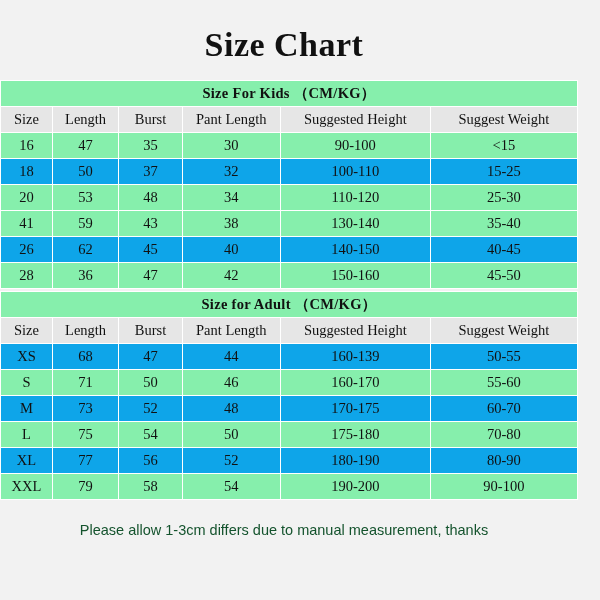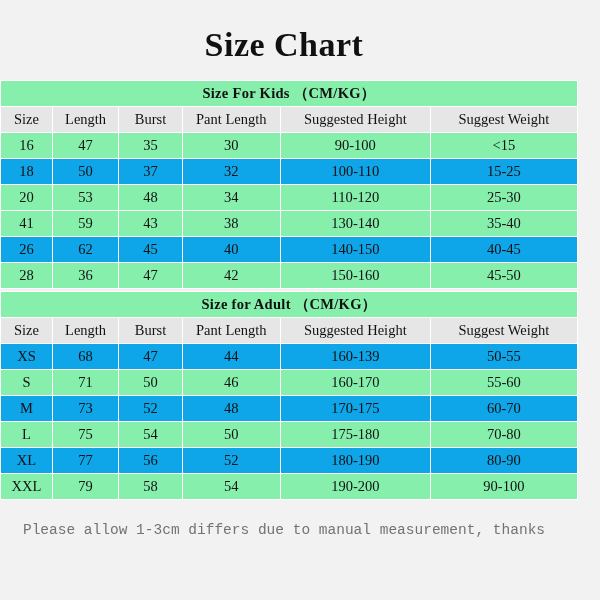--- a/index.html
+++ b/index.html
@@ -66,22 +66,22 @@
   .row-dark td  { background: #86efac; }
   .notes {
     margin: 0 auto;
     width: 560px;
     text-align: center;
     padding-top: 20px;
   }
   .notes div {
     font-size: 14.5px;
     line-height: 21px;
-    font-family: Liberation Mono, monospace;
-    color: #737373;
+    font-family: Liberation Sans, sans-serif;
+    color: #14532d;
   }
   
   col.c-size   { width: 9.0%; }
   col.c-len    { width: 11.5%; }
   col.c-burst  { width: 11.0%; }
   col.c-pant   { width: 17.0%; }
   col.c-height { width: 26.0%; }
   col.c-weight { width: 25.5%; }
 </style>
 </head>

